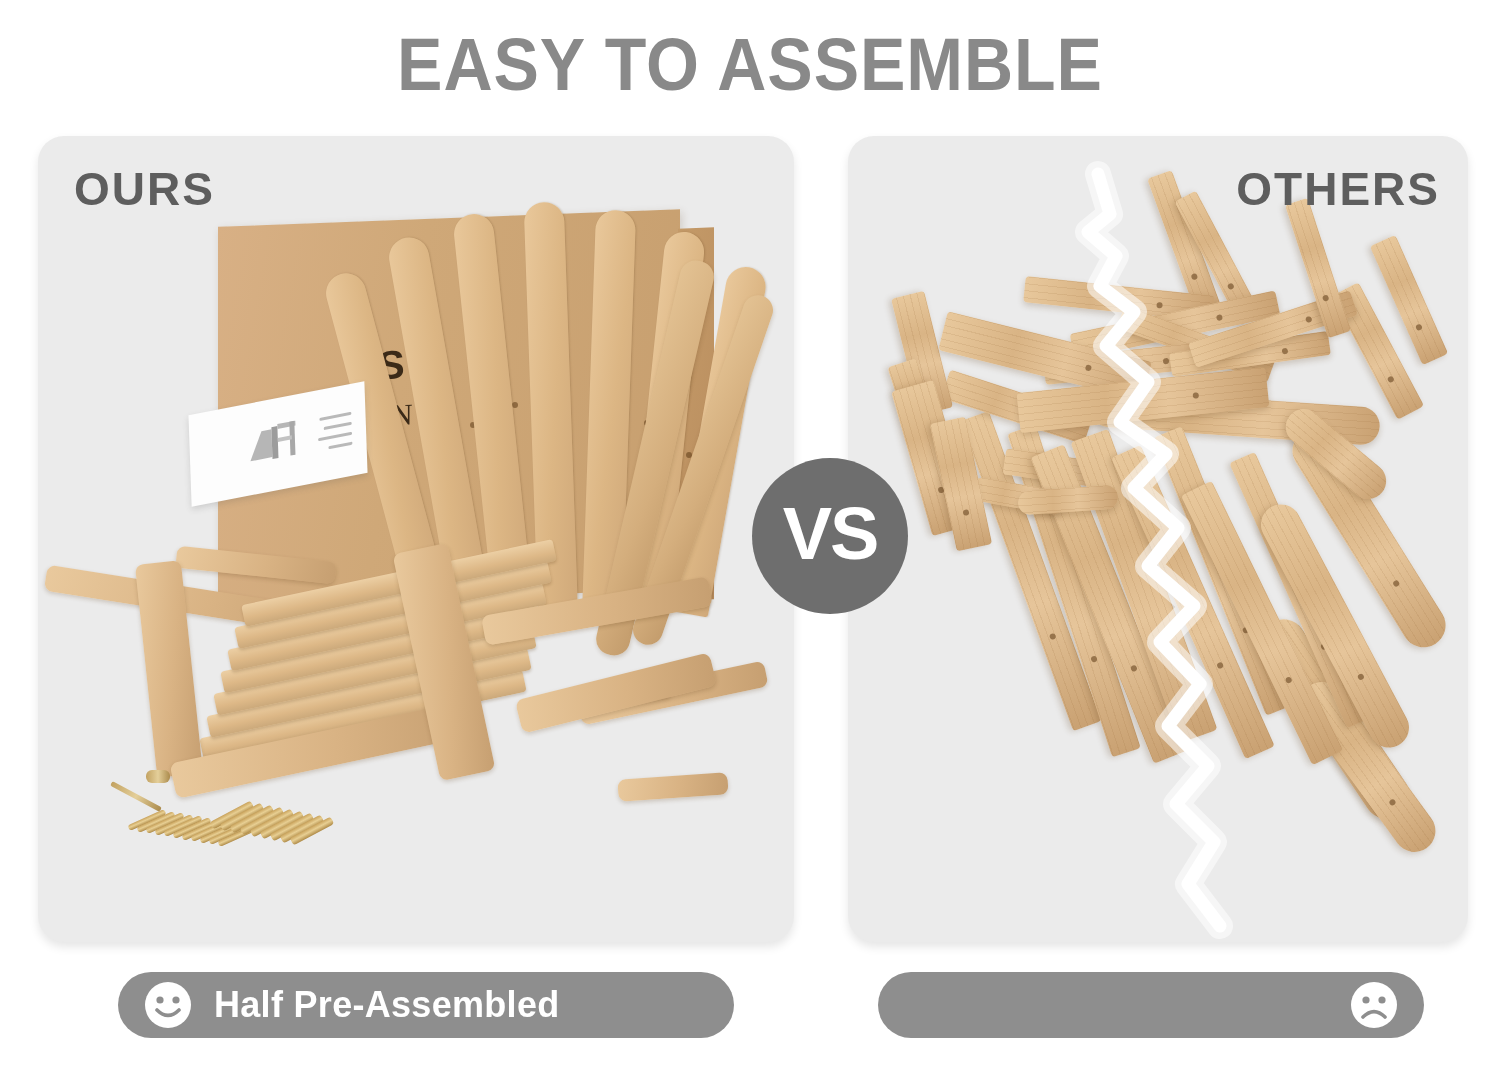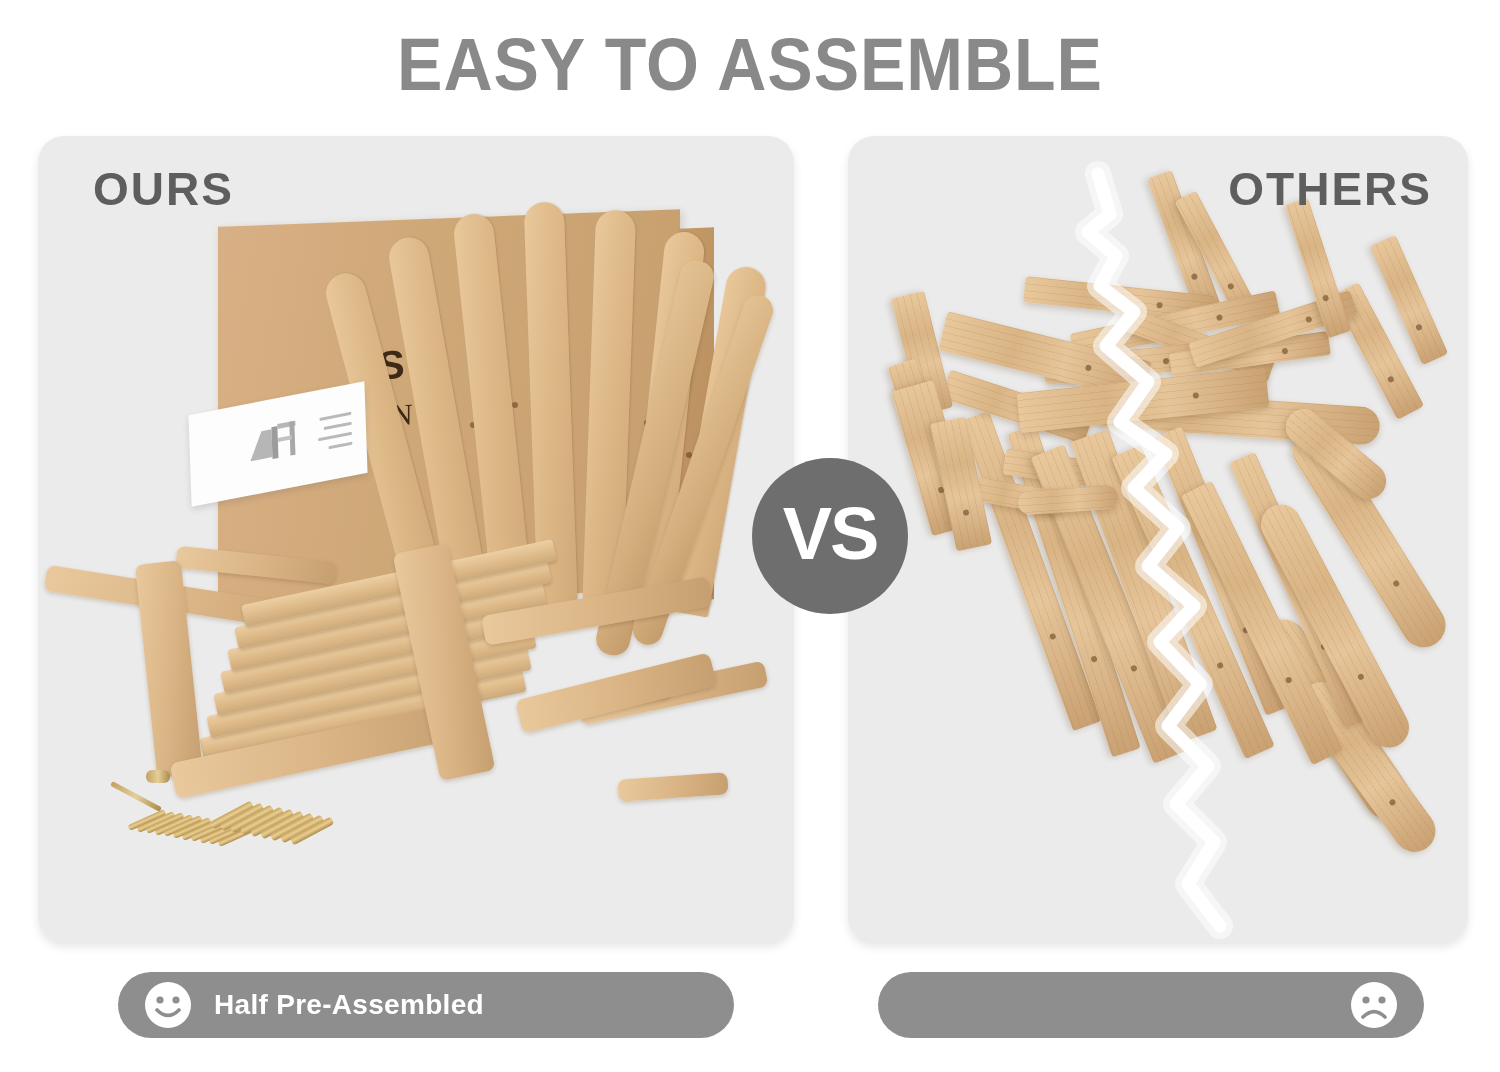--- a/index.html
+++ b/index.html
@@ -40,22 +40,22 @@
 
   .panel-label {
     position: absolute;
     top: 26px;
     font-size: 46px;
     font-weight: bold;
     letter-spacing: 2px;
     color: #5e5e5e;
     z-index: 30;
   }
-  .label-ours   { left: 36px; margin-left: 19px; }
-  .label-others { right: 36px; }
+  .label-ours   { left: 36px; }
+  .label-others { right: 28px; }
 
   
   .vs-badge {
     position: absolute;
     left: 752px; top: 458px;
     width: 156px; height: 156px;
     border-radius: 50%;
     background: #6e6e6e;
     display: flex;
     align-items: center;
@@ -79,21 +79,21 @@
     border-radius: 33px;
     display: flex;
     align-items: center;
     gap: 22px;
     padding: 0 26px;
   }
   .pill-left  { left: 118px; width: 616px; }
   .pill-right { left: 878px; width: 546px; justify-content: flex-end; }
   .pill-text {
     color: #ffffff;
-    font-size: 28px;
+    font-size: 36px;
     font-weight: bold;
     letter-spacing: 0.3px;
     white-space: nowrap;
   }
   .face { width: 48px; height: 48px; flex: 0 0 48px; }
   .hole {
     position: absolute;
     width: 6px; height: 6px;
     border-radius: 50%;
     background: rgba(92,58,22,0.55);

